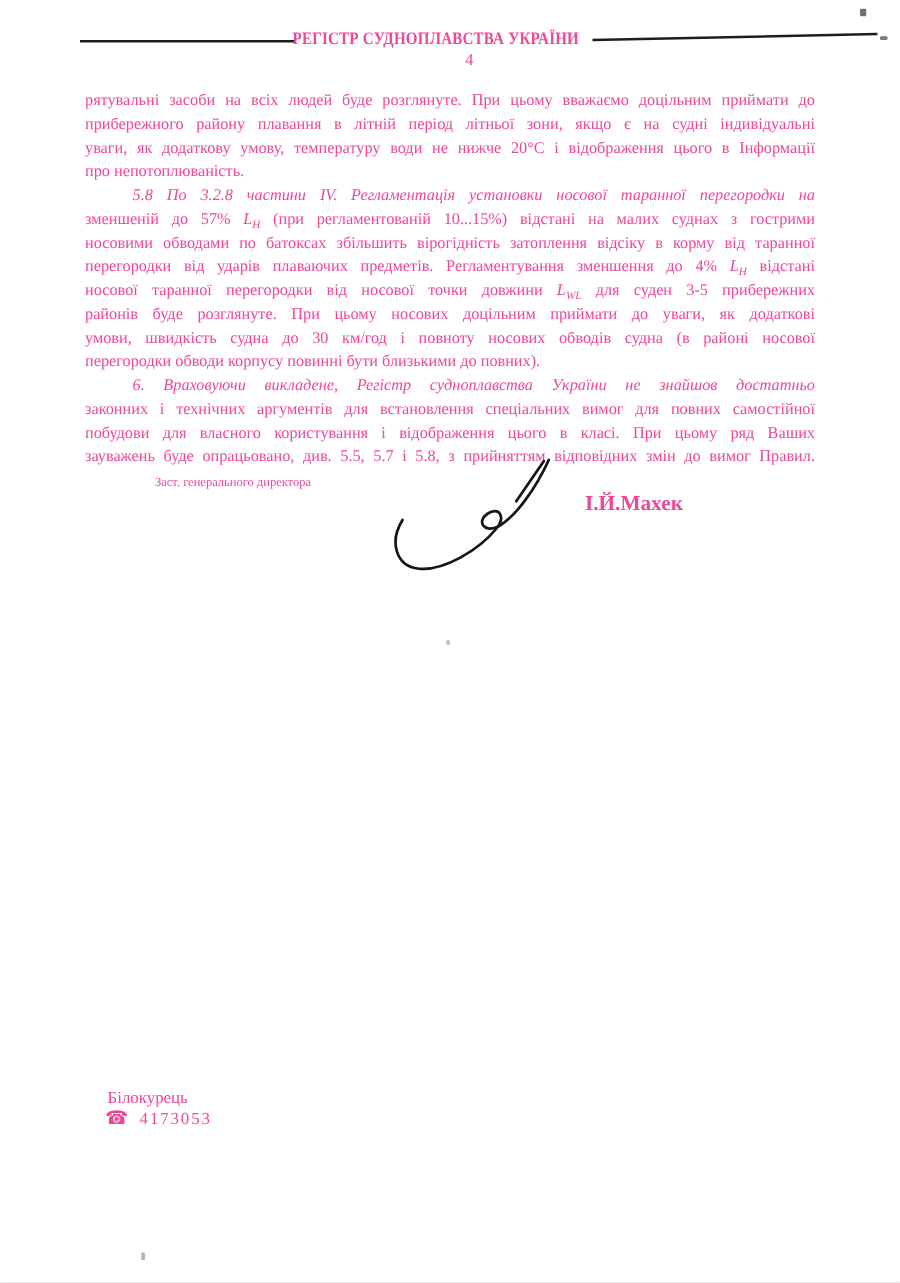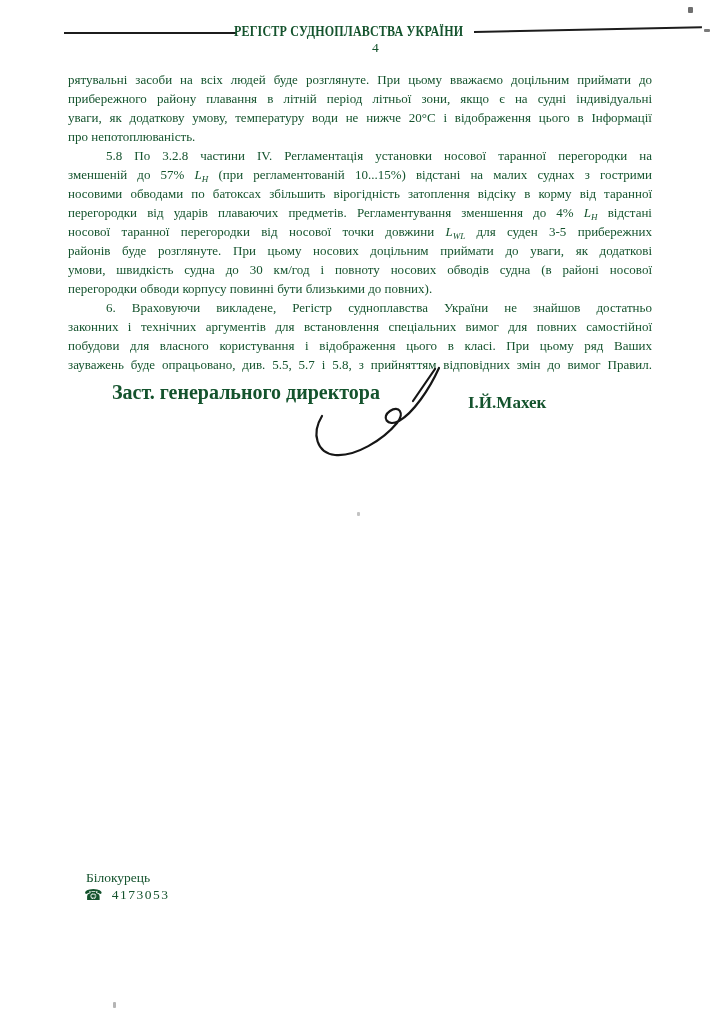--- a/index.html
+++ b/index.html
@@ -1,38 +1,38 @@
 <!DOCTYPE html>
 <html><head>
 <meta charset="utf-8">
 <style>
   html,body{margin:0;padding:0;background:#e8e8e8;}
   .page{
     position:relative;width:720px;height:1026px;background:#ffffff;
-    font-family:"Liberation Serif","DejaVu Serif",serif;color:#14532d;
+    font-family:"Liberation Serif","DejaVu Serif",serif;color:#ec4899;
     overflow:hidden;margin:0 auto;box-shadow:0 0 4px rgba(0,0,0,.25);
   }
   
   .hrule{position:absolute;height:2.4px;background:#1c1c1c;}
   .hrule-left{left:64px;top:32px;width:172px;}
   .hrule-right{left:474px;top:31px;width:228px;transform:rotate(-1.2deg);transform-origin:left center;}
   .doc-title{
     position:absolute;left:234px;top:24px;font-weight:bold;font-size:14px;
     white-space:nowrap;letter-spacing:.2px;transform:scaleX(.86);transform-origin:left center;
   }
   .page-number{position:absolute;left:372px;top:40px;font-size:13.5px;}
   
   .body-block{position:absolute;left:68px;top:70px;width:584px;font-size:13px;}
   .bl{line-height:19px;height:19px;text-align:justify;text-align-last:justify;white-space:normal;}
   .bl.last{text-align:left;text-align-last:left;}
-  .bl.indent{text-indent:38px;}
+  .bl.indent{text-indent:38px;font-style:italic;}
   .fl{font-style:italic;font-family:"Liberation Serif",serif;}
   .fsub{font-style:italic;font-size:9px;vertical-align:-3px;letter-spacing:0;}
   
-  .sig-title{position:absolute;left:112px;top:381px;font-weight:bold;font-size:20px;white-space:nowrap;}
+  .sig-title{position:absolute;left:124px;top:381px;font-weight:normal;font-size:10px;white-space:nowrap;}
   .sig-name{position:absolute;left:468px;top:393px;font-weight:bold;font-size:17px;white-space:nowrap;}
   .sig-scribble{position:absolute;left:296px;top:360px;width:152px;height:102px;}
   
   .footer-name{position:absolute;left:86px;top:870px;font-size:13.5px;}
   .footer-phone{position:absolute;left:84px;top:887px;font-size:13.5px;display:flex;align-items:center;gap:9px;}
   .phone-glyph{font-size:15px;line-height:15px;}
   .phone-num{letter-spacing:1.5px;}
   
   .speck{position:absolute;background:#9a9a9a;border-radius:1px;}
   .speck.s1{left:688px;top:7px;width:5px;height:6px;background:#6f6f6f;}

